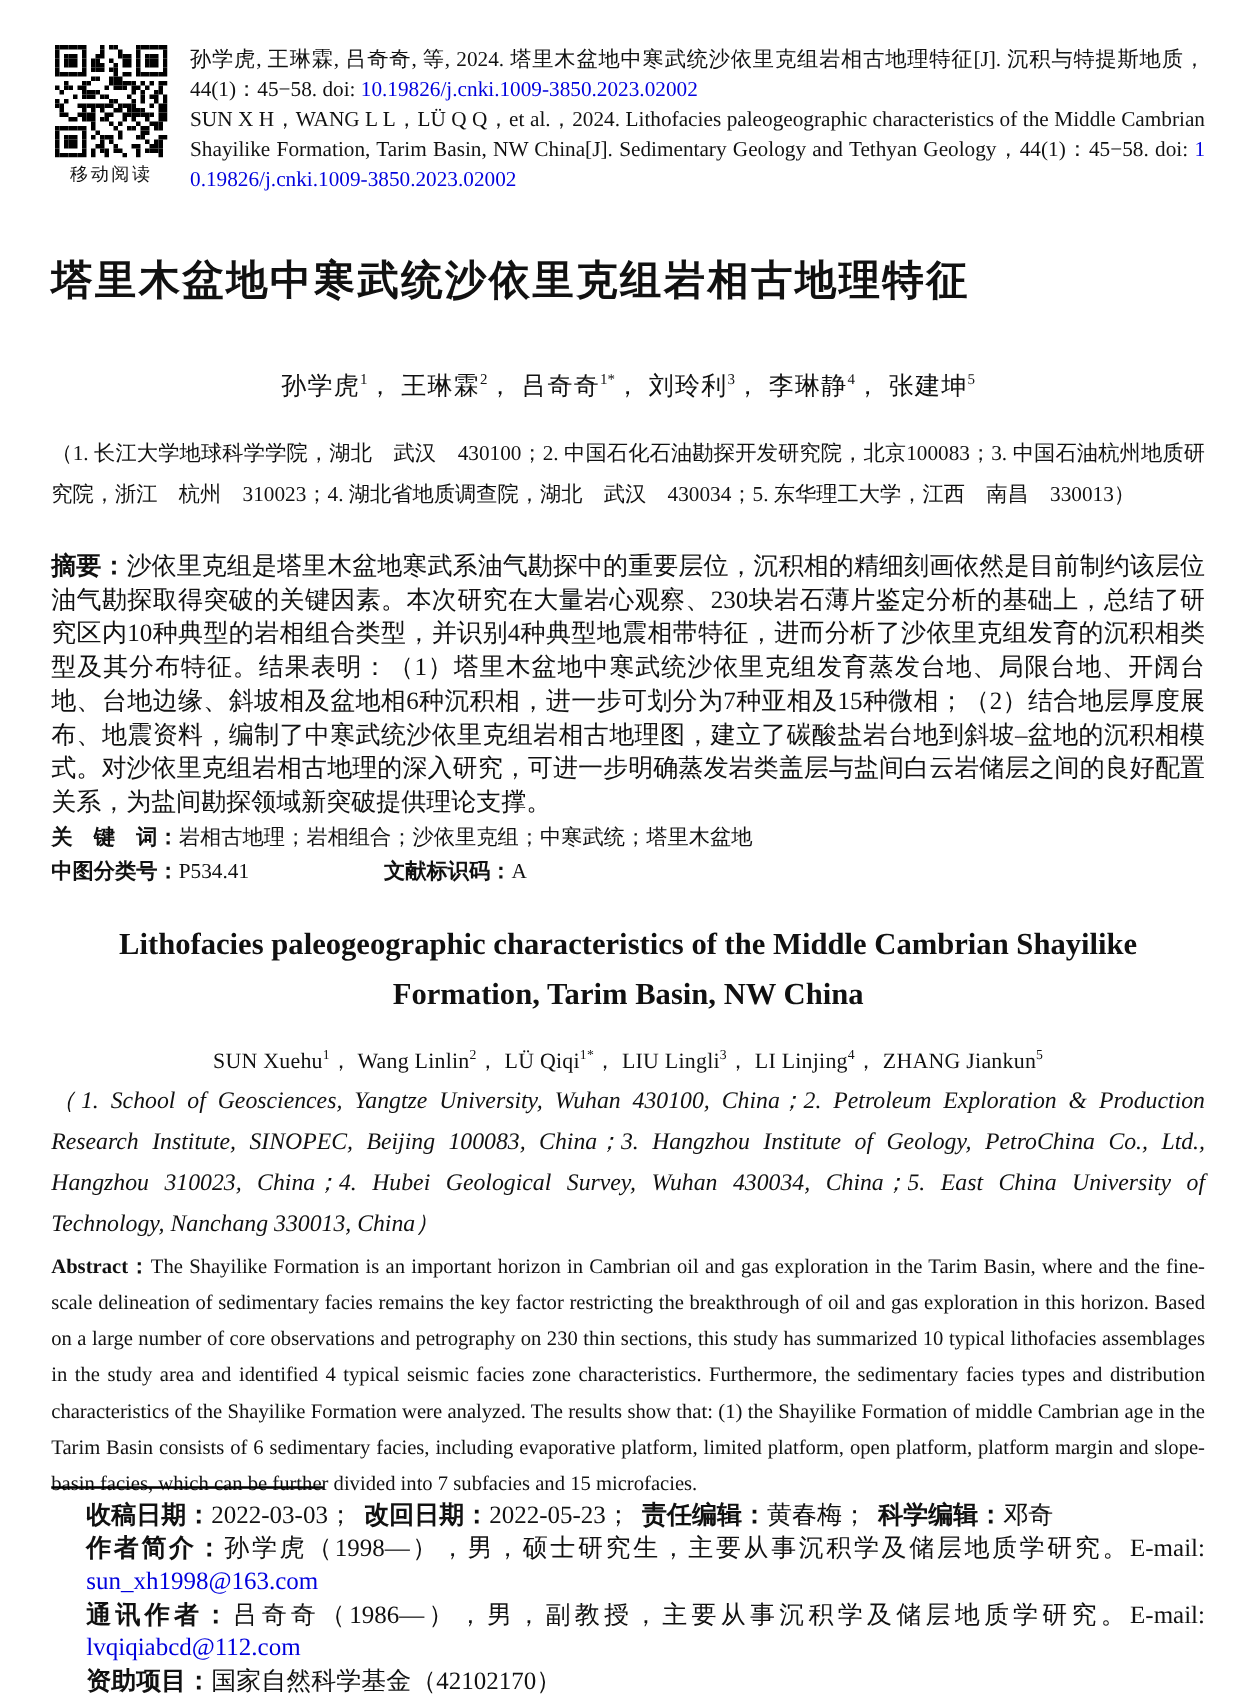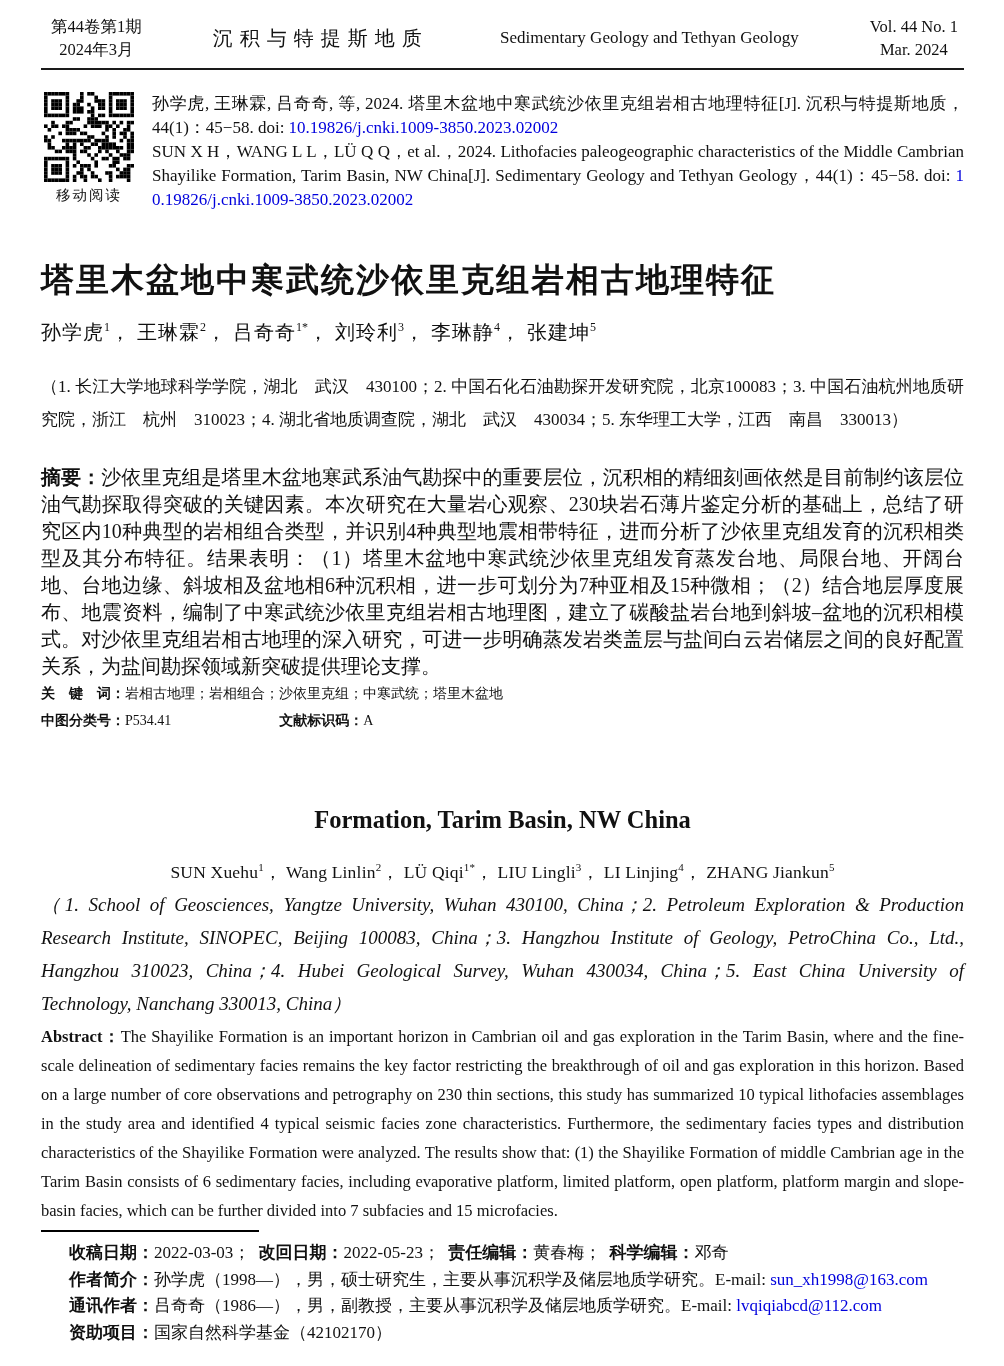--- a/index.html
+++ b/index.html
@@ -22,60 +22,48 @@
   
   .citebox{display:flex;margin-top:22px;gap:15px;}
   .qrcol{width:96px;flex:0 0 96px;text-align:center;}
   .qrcol svg{width:90px;height:90px;display:block;margin:0 auto;fill:#000;}
   .qrcap{font-size:14.5px;margin-top:4px;letter-spacing:2px;}
   .citetext{flex:1;font-size:17px;line-height:24px;text-align:justify;}
   .doi{color:var(--link);text-decoration:none;word-break:break-all;}
 
   
   .title-cn{margin-top:46px;text-align:left;font-family:var(--hei);font-weight:700;font-size:33px;letter-spacing:2px;}
-  .authors{margin-top:16px;font-size:20px;letter-spacing:1px;}
+  .authors{margin-top:48px;text-align:center;font-size:20px;letter-spacing:1px;}
   .authors sup{font-size:12px;letter-spacing:0;}
   .affil-cn{margin-top:24px;font-size:17px;line-height:33px;text-align:justify;}
 
   .abs-cn{margin-top:28px;font-size:20px;line-height:27px;text-align:justify;}
   .lbl-hei{font-family:var(--hei);font-weight:700;font-style:normal;}
-  .kw-cn,.clc{font-size:14px;line-height:27px;text-align:justify;}
+  .kw-cn,.clc{font-size:17px;line-height:27px;text-align:justify;}
   .clc-gap{margin-left:108px;}
 
   .title-en{margin-top:26px;text-align:center;font-weight:700;font-size:24.5px;line-height:40px;font-family:var(--serif);}
   .authors-en{margin-top:20px;text-align:center;font-size:17.5px;letter-spacing:.2px;}
   .authors-en sup{font-size:11px;}
   .affil-en{margin-top:4px;font-style:italic;font-size:19px;line-height:33px;text-align:justify;}
   .abs-en{margin-top:2px;font-size:16.5px;line-height:29px;text-align:justify;}
   .lbl-serif{font-weight:700;font-style:normal;}
 
   
-  .footnote{position:absolute;left:41px;right:40px;bottom:20px;font-size:17px;line-height:26.5px;}
+  .footnote{position:absolute;left:41px;right:40px;bottom:8px;font-size:20px;line-height:26.5px;}
   .fnrule{width:218px;border-top:2px solid #000;margin-bottom:8px;}
   .footnote p{padding-left:28px;text-align:justify;}
   .pair{margin-right:4px;}
   .email{color:var(--link);text-decoration:none;}
 </style>
 </head>
 <body>
 
 <div class="page">
 
-  <header class="jheader">
-    <div class="jh-block">
-      <div>第44卷第1期</div>
-      <div>2024年3月</div>
-    </div>
-    <div class="jh-cn">沉积与特提斯地质</div>
-    <div class="jh-en">Sedimentary Geology and Tethyan Geology</div>
-    <div class="jh-block">
-      <div>Vol. 44 No. 1</div>
-      <div>Mar. 2024</div>
-    </div>
-  </header>
 
   <section class="citebox">
     <div class="qrcol">
       <svg viewBox="0 0 100 100" xmlns="http://www.w3.org/2000/svg">
           <rect x="0" y="0" width="4" height="4"></rect>
           <rect x="4" y="0" width="4" height="4"></rect>
           <rect x="8" y="0" width="4" height="4"></rect>
           <rect x="12" y="0" width="4" height="4"></rect>
           <rect x="16" y="0" width="4" height="4"></rect>
           <rect x="20" y="0" width="4" height="4"></rect>
@@ -395,21 +383,21 @@
   </div>
 
   <p class="affil-cn">（1. 长江大学地球科学学院，湖北　武汉　430100；2. 中国石化石油勘探开发研究院，北京100083；3. 中国石油杭州地质研究院，浙江　杭州　310023；4. 湖北省地质调查院，湖北　武汉　430034；5. 东华理工大学，江西　南昌　330013）</p>
 
   <p class="abs-cn"><b class="lbl-hei">摘要：</b><span>沙依里克组是塔里木盆地寒武系油气勘探中的重要层位，沉积相的精细刻画依然是目前制约该层位油气勘探取得突破的关键因素。本次研究在大量岩心观察、230块岩石薄片鉴定分析的基础上，总结了研究区内10种典型的岩相组合类型，并识别4种典型地震相带特征，进而分析了沙依里克组发育的沉积相类型及其分布特征。结果表明：（1）塔里木盆地中寒武统沙依里克组发育蒸发台地、局限台地、开阔台地、台地边缘、斜坡相及盆地相6种沉积相，进一步可划分为7种亚相及15种微相；（2）结合地层厚度展布、地震资料，编制了中寒武统沙依里克组岩相古地理图，建立了碳酸盐岩台地到斜坡–盆地的沉积相模式。对沙依里克组岩相古地理的深入研究，可进一步明确蒸发岩类盖层与盐间白云岩储层之间的良好配置关系，为盐间勘探领域新突破提供理论支撑。</span></p>
 
   <p class="kw-cn"><b class="lbl-hei">关　键　词：</b><span>岩相古地理；岩相组合；沙依里克组；中寒武统；塔里木盆地</span></p>
 
   <p class="clc"><b class="lbl-hei">中图分类号：</b><span>P534.41</span><b class="lbl-hei clc-gap">文献标识码：</b><span>A</span></p>
 
-  <h2 class="title-en"><br><span>Formation, Tarim Basin, NW China</span></h2>
+  <h2 class="title-en"><span>Lithofacies paleogeographic characteristics of the Middle Cambrian Shayilike</span><br><span>Formation, Tarim Basin, NW China</span></h2>
 
   <div class="authors-en">
     <span><span>SUN Xuehu</span><sup>1</sup><span>，</span></span>
     <span><span>Wang Linlin</span><sup>2</sup><span>，</span></span>
     <span><span>LÜ Qiqi</span><sup>1*</sup><span>，</span></span>
     <span><span>LIU Lingli</span><sup>3</sup><span>，</span></span>
     <span><span>LI Linjing</span><sup>4</sup><span>，</span></span>
     <span><span>ZHANG Jiankun</span><sup>5</sup><span></span></span>
   </div>
 

